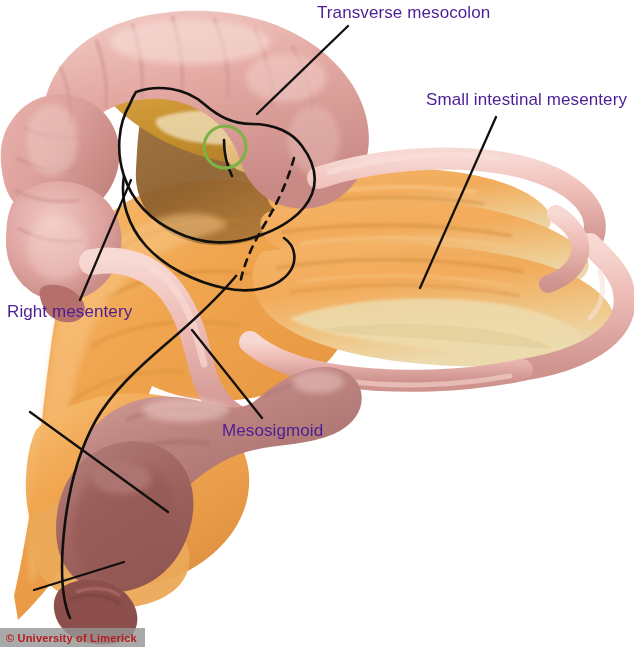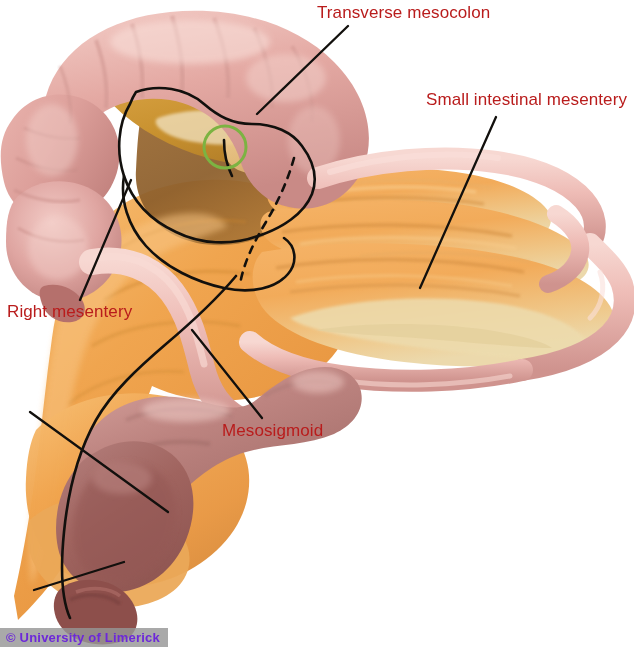--- a/index.html
+++ b/index.html
@@ -19,21 +19,21 @@
     position: absolute;
     left: 0;
     top: 0;
     width: 634px;
     height: 647px;
   }
   .label-text {
     position: absolute;
     font-family: "Liberation Sans", sans-serif;
     font-size: 17px;
-    color: #b91c1c;
+    color: #4c1d95;
     letter-spacing: 0.1px;
     white-space: nowrap;
     line-height: 19px;
   }
   #lbl-transverse { left: 317px; top: 3px; }
   #lbl-smallint   { left: 398px; top: 90px; margin-left: 28px; }
   #lbl-rightmeso  { left: 7px;   top: 302px; }
   #lbl-mesosig    { left: 222px; top: 421px; }
   #lbl-mesorect   { left: 172px; top: 507px; }
 
@@ -42,23 +42,23 @@
     left: 0;
     top: 628px;
     height: 19px;
     padding: 0 8px 0 6px;
     display: flex;
     align-items: center;
     background: rgba(150,150,150,0.82);
   }
   #credit-text {
     font-family: "Liberation Sans", sans-serif;
-    font-size: 13px;
+    font-size: 11px;
     font-weight: bold;
-    color: #6d28d9;
+    color: #b91c1c;
     white-space: nowrap;
     letter-spacing: 0.2px;
   }
 </style>
 </head>
 <body>
 
 <div id="root">
 
   <svg id="figure" viewBox="0 0 634 647">

